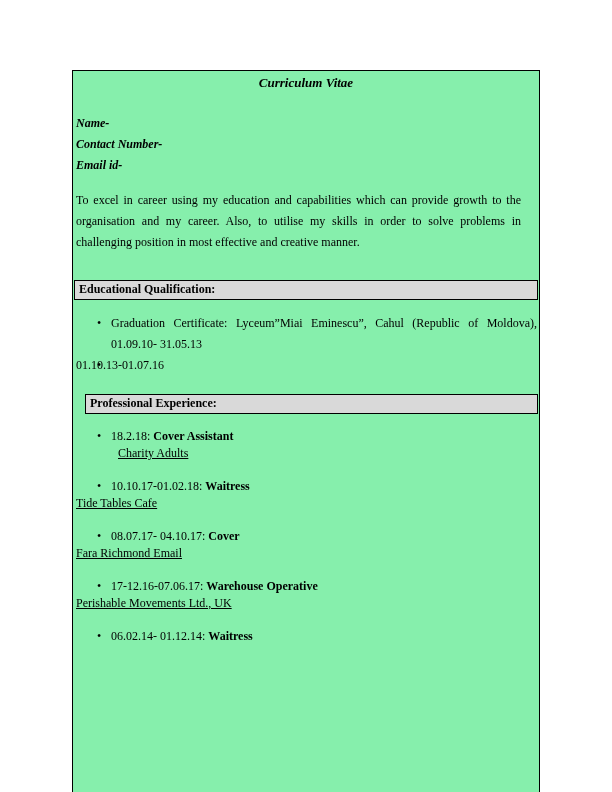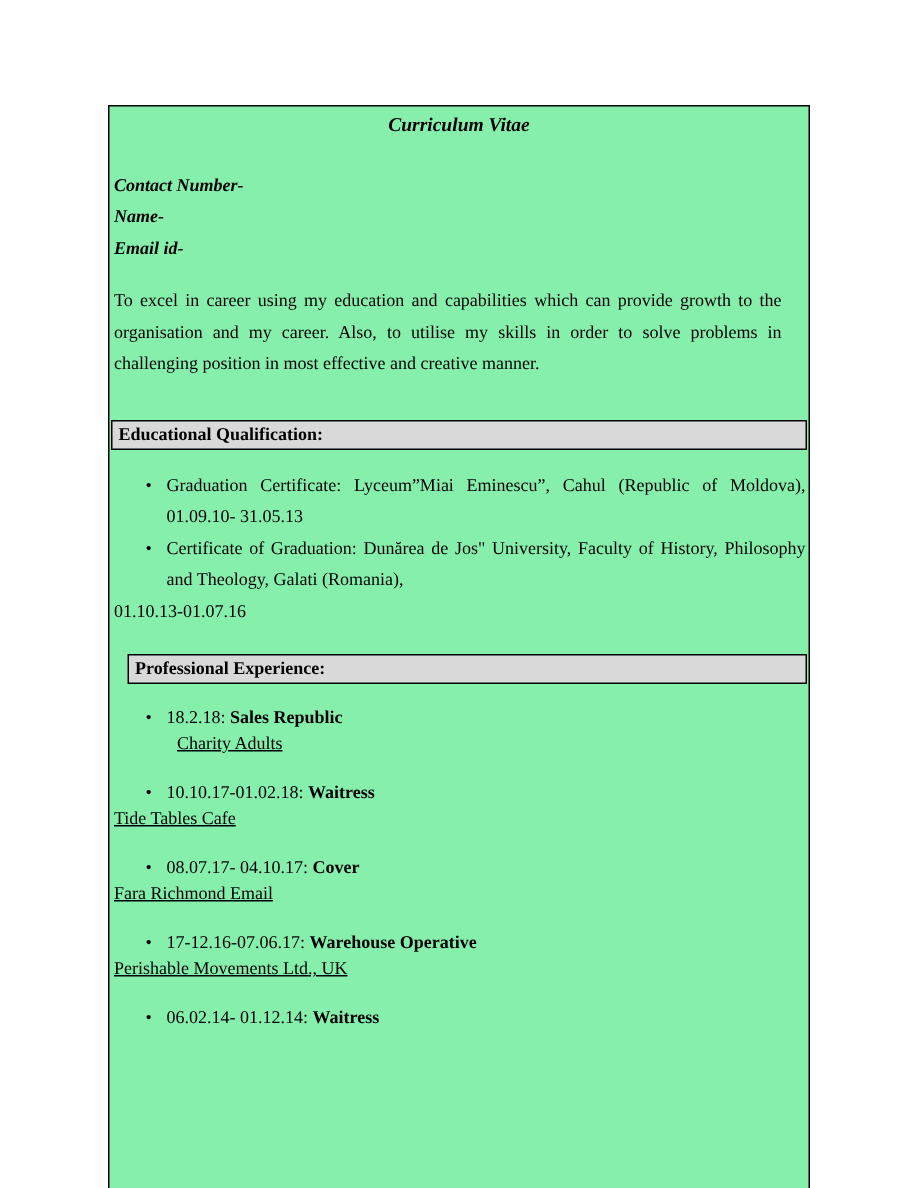--- a/index.html
+++ b/index.html
@@ -96,50 +96,49 @@
   </style>
 </head>
 <body>
 
 <div class="page">
   <div class="doc-box">
 
     <div class="doc-title">Curriculum Vitae</div>
 
     <div class="contact">
+      <div>Name-</div>
       <div>Contact Number-</div>
-      <div>Name-</div>
       <div>Email id-</div>
     </div>
 
 
     <div class="para">To excel in career using my education and capabilities which can provide growth to the organisation and my career. Also, to utilise my skills in order to solve problems  in challenging position in most effective and creative manner.</div>
 
     <div class="section-bar bar-edu">Educational Qualification:</div>
 
     <div class="edu-list">
       <div class="edu-item">
         <span class="bullet">•</span>
         <span>Graduation Certificate: Lyceum”Miai Eminescu”, Cahul (Republic of Moldova), 01.09.10- 31.05.13</span>
       </div>
       <div class="edu-item">
         <span class="bullet">•</span>
-        <span>Certificate of Graduation: Dunărea de Jos" University, Faculty of History, Philosophy and Theology, Galati (Romania),</span>
       </div>
       <div class="edu-trailing">01.10.13-01.07.16</div>
     </div>
 
     <div class="section-bar bar-exp">Professional Experience:</div>
 
     <div class="exp-list">
 
       <div class="exp-item">
         <div class="exp-line1">
           <span class="bullet">•</span>
-          <span>18.2.18: </span><span class="exp-role">Sales Republic</span>
+          <span>18.2.18: </span><span class="exp-role">Cover Assistant</span>
         </div>
         <div class="exp-company indented">Charity Adults</div>
       </div>
 
       <div class="exp-item">
         <div class="exp-line1">
           <span class="bullet">•</span>
           <span>10.10.17-01.02.18: </span><span class="exp-role">Waitress</span>
         </div>
         <div class="exp-company">Tide Tables Cafe</div>

